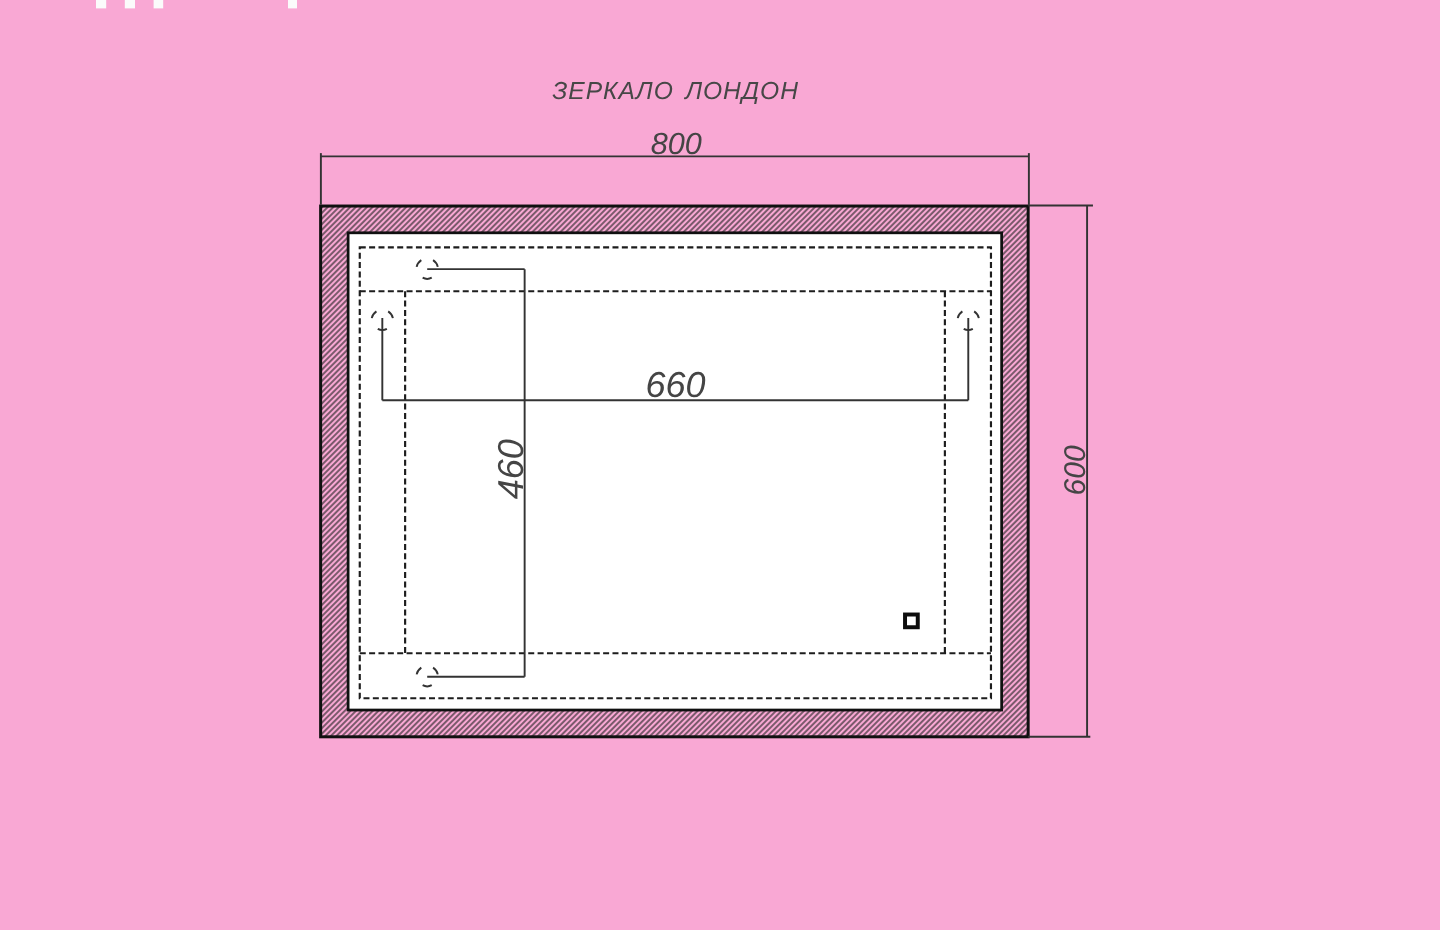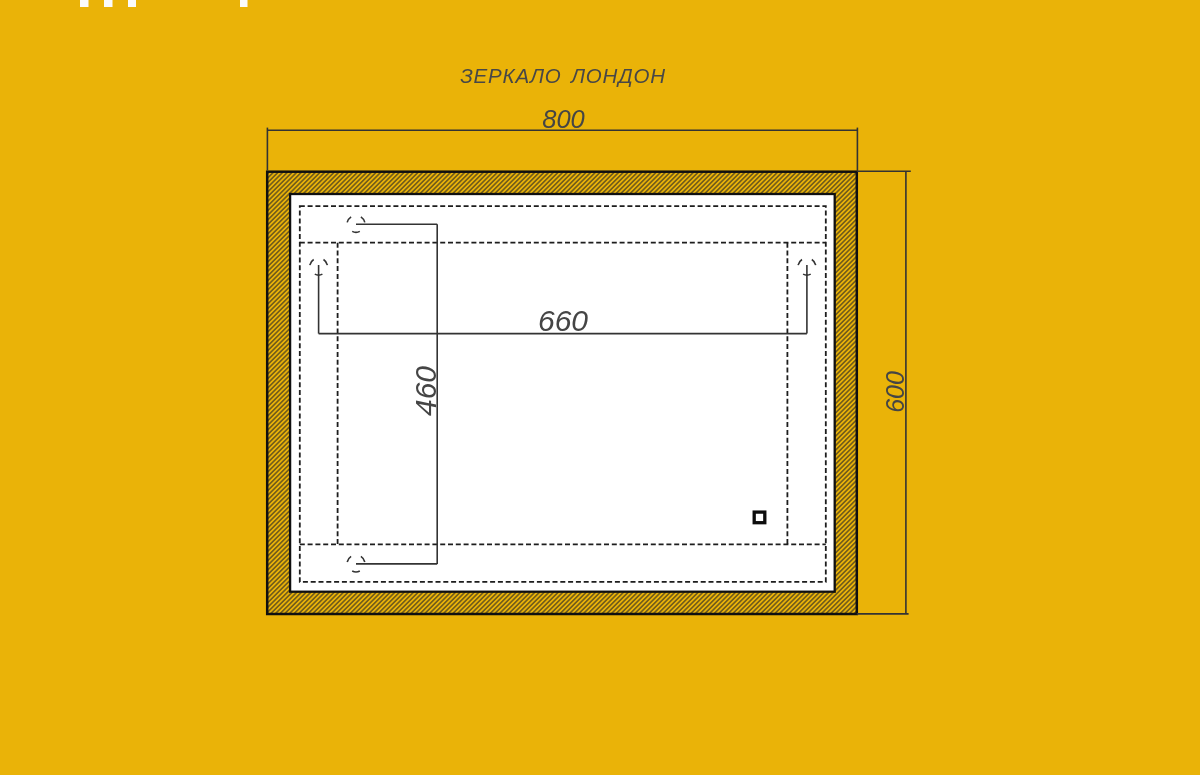--- a/index.html
+++ b/index.html
@@ -1,16 +1,16 @@
 <!DOCTYPE html>
 <html><head>
 <meta charset="utf-8">
 <style>
 html,body{margin:0;padding:0;background:#ffffff;}
-.page{position:relative;width:1200px;height:775px;background:#eab308;overflow:hidden;
+.page{position:relative;width:1200px;height:775px;background:#f9a8d4;overflow:hidden;
   font-family:"Liberation Sans",sans-serif;}
 </style>
 </head>
 <body>
 <div class="page">
 <svg width="1200" height="775" viewBox="0 0 1200 775">
 <defs>
 <pattern id="hatch" width="3.3" height="3.3" patternUnits="userSpaceOnUse" patternTransform="rotate(45)">
 <line x1="1.65" y1="-1" x2="1.65" y2="4.3" stroke="#262626" stroke-width="1"></line>
 </pattern>

